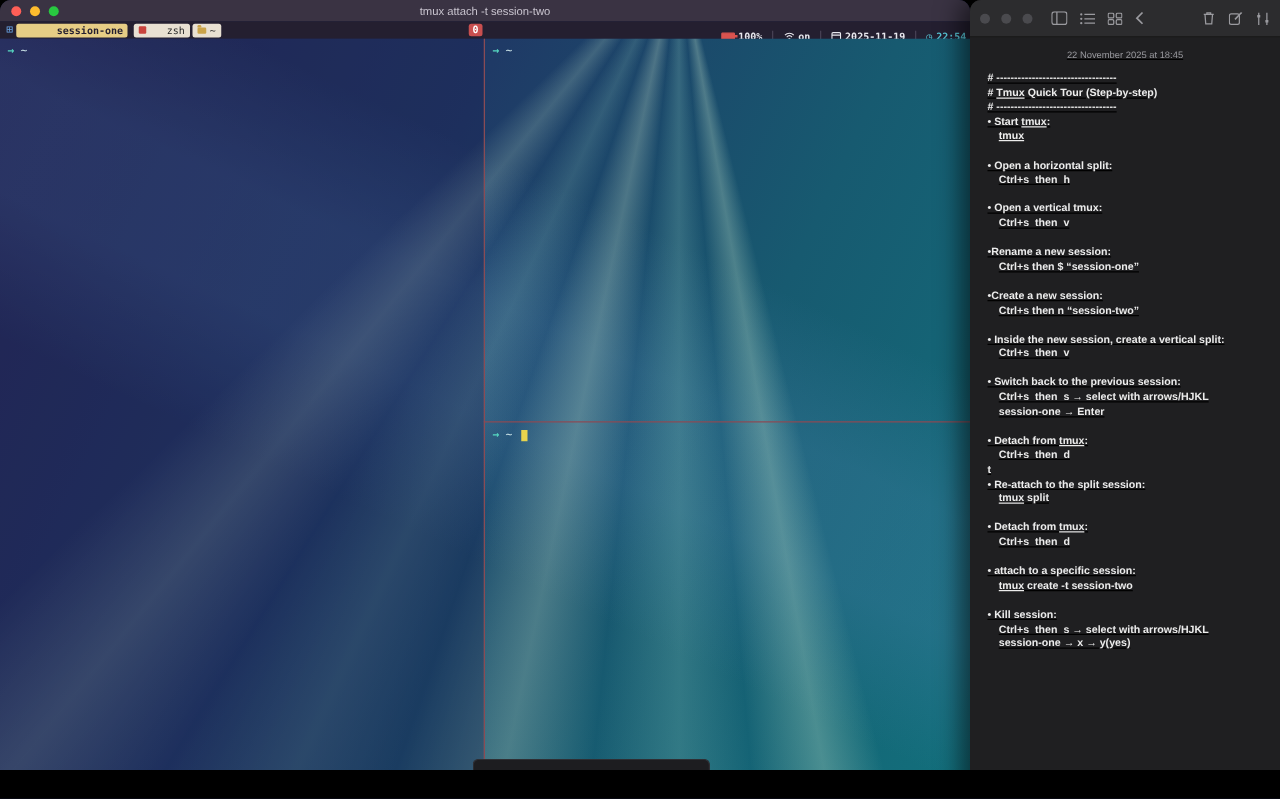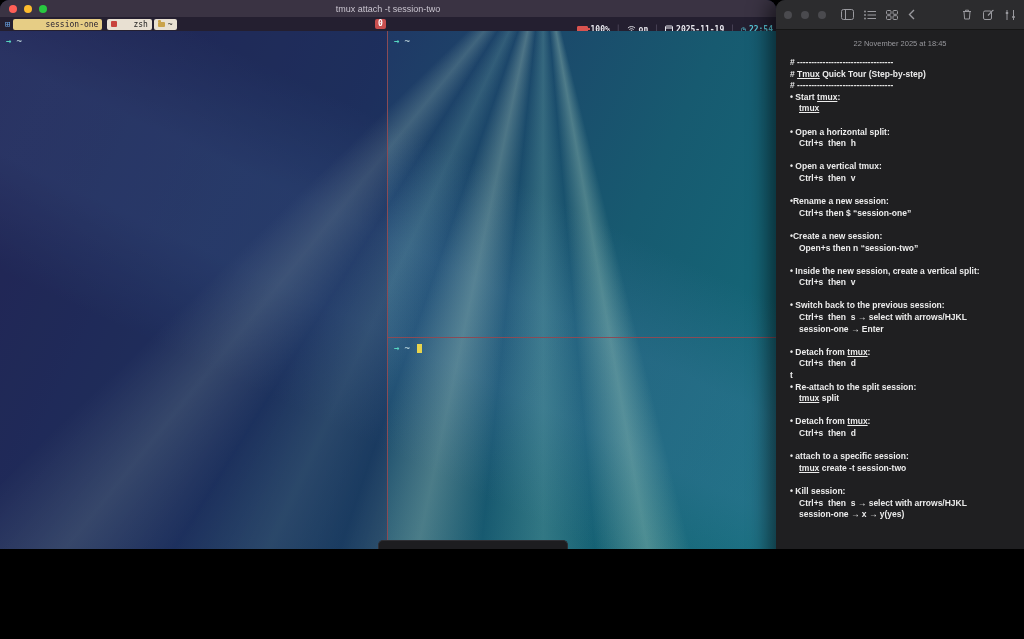--- a/index.html
+++ b/index.html
@@ -1,34 +1,34 @@
 <!DOCTYPE html>
 <html><head>
 <meta charset="utf-8">
 <style>
   * { margin:0; padding:0; box-sizing:border-box; }
   html,body { background:#000; }
-  .screen { position:relative; width:1024px; height:549px; overflow:hidden; background:#000;
+  .screen { position:relative; width:1024px; height:616px; overflow:hidden; background:#000;
             font-family:"Liberation Sans", sans-serif; }
 
   
   .terminal-window { position:absolute; left:0; top:0; width:776px; height:639px;
     border-radius:9px 9px 0 0; overflow:hidden; background:#1c2246;
     box-shadow:0 8px 30px rgba(0,0,0,.6); }
 
   .titlebar { position:relative; height:17px; background:#3a3343; display:flex; align-items:center; }
   .tl { width:8px; height:8px; border-radius:50%; margin-left:7px; }
   .tl.red{ background:#ff5f57; margin-left:9px;} .tl.yel{ background:#febc2e;} .tl.grn{ background:#28c840;}
   .win-title { position:absolute; left:0; right:0; text-align:center; font-size:9px; color:#c9c4cf; }
 
   .tmux-status { position:relative; height:14px; background:#241f30; display:flex; align-items:center;
     font-family:"DejaVu Sans Mono", monospace; font-size:8px; color:#ddd; padding:0 3px; }
   .seg { display:flex; align-items:center; height:11px; padding:0 4px; border-radius:2px; }
   .seg.icon-only { padding:0 2px; background:transparent; color:#6aa6e8; font-size:9px; }
-  .seg.session { background:#e6cd85; color:#241f30; font-weight:normal; margin-left:1px;padding-left:32px; }
+  .seg.session { background:#e6cd85; color:#241f30; font-weight:bold; margin-left:1px;padding-left:32px; }
   .seg.zsh { background:#e8e0d2; color:#222; margin-left:5px; gap:16px; }
   .seg.path { background:#e8e0d2; color:#222; margin-left:2px; gap:3px; }
   .zsh-glyph { width:6px; height:6px; background:#c8433d; border-radius:1px; display:inline-block; }
   .folder-glyph { width:7px; height:5px; background:#caa34a; border-radius:1px; position:relative; display:inline-block; }
   .folder-glyph::before { content:""; position:absolute; left:0; top:-2px; width:3px; height:2px; background:#caa34a; border-radius:1px 1px 0 0; }
   .flag-badge { position:absolute; left:375px; top:2px; background:#c94f4f; color:#fff;
     padding:0 3px; height:10px; line-height:10px; border-radius:2px; font-size:8px; font-weight:bold; }
   .status-right { margin-left:auto; display:flex; align-items:center; gap:6px; color:#e8e8ee; font-weight:bold;margin-top:10px; }
   .sr-group { display:flex; align-items:center; gap:3px; }
   .batt { width:11px; height:6px; border:1px solid #d9534f; background:#d9534f; border-radius:1px; position:relative; display:inline-block; }
@@ -62,21 +62,21 @@
   
   .notes-window { position:absolute; left:776px; top:0; width:248px; height:639px;
     background:#1f1f21; border-radius:9px 0 0 0; overflow:hidden;
     box-shadow:-8px 0 20px rgba(0,0,0,.55); }
   .notes-toolbar { height:30px; background:#2c2c2e; border-bottom:1px solid #161616;
     display:flex; align-items:center; padding:0 8px; gap:9px; }
   .dot { width:8px; height:8px; border-radius:50%; background:#4a4a4e; }
   .nt-icons { display:flex; align-items:center; gap:10px; margin-left:6px; }
   .nt-icons-right { display:flex; align-items:center; gap:11px; margin-left:auto; }
   .nt-icon svg { display:block; }
-  .notes-content { position:absolute; top:31px; left:0; right:0; bottom:0; overflow:hidden; }
+  .notes-content { position:absolute; top:31px; left:0; right:0; bottom:0; overflow:hidden;text-decoration:underline; }
   .note-date { text-align:center; color:#98989d; font-size:7.5px; margin-top:8px; }
   .note-body { padding:9px 10px 0 14px; color:#ececec; font-weight:bold; font-size:8.5px; line-height:11.6px; }
   .nl { white-space:pre-wrap; }
   .nl.blank { height:11.6px; }
   .nl.ind { padding-left:9px; }
   .nl .u { text-decoration:underline; }
 
   
   .dock-hint { position:absolute; left:378px; bottom:0; width:190px; height:9px;
     background:#1d1d20; border-radius:5px 5px 0 0; border:1px solid #2e2e33; border-bottom:none; }
@@ -231,21 +231,21 @@
           <div class="nl"><span>• Open a horizontal split:</span></div>
           <div class="nl ind"><span>Ctrl+s  then  h</span></div>
           <div class="nl blank"></div>
           <div class="nl"><span>• Open a vertical tmux:</span></div>
           <div class="nl ind"><span>Ctrl+s  then  v</span></div>
           <div class="nl blank"></div>
           <div class="nl"><span>•Rename a new session:</span></div>
           <div class="nl ind"><span>Ctrl+s then $ “session-one”</span></div>
           <div class="nl blank"></div>
           <div class="nl"><span>•Create a new session:</span></div>
-          <div class="nl ind"><span>Open+s then n “session-two”</span></div>
+          <div class="nl ind"><span>Ctrl+s then n “session-two”</span></div>
           <div class="nl blank"></div>
           <div class="nl"><span>• Inside the new session, create a vertical split:</span></div>
           <div class="nl ind"><span>Ctrl+s  then  v</span></div>
           <div class="nl blank"></div>
           <div class="nl"><span>• Switch back to the previous session:</span></div>
           <div class="nl ind"><span>Ctrl+s  then  s → select with arrows/HJKL</span></div>
           <div class="nl ind"><span>session-one → Enter</span></div>
           <div class="nl blank"></div>
           <div class="nl"><span>• Detach from </span><span class="u">tmux</span><span>:</span></div>
           <div class="nl ind"><span>Ctrl+s  then  d</span></div>

